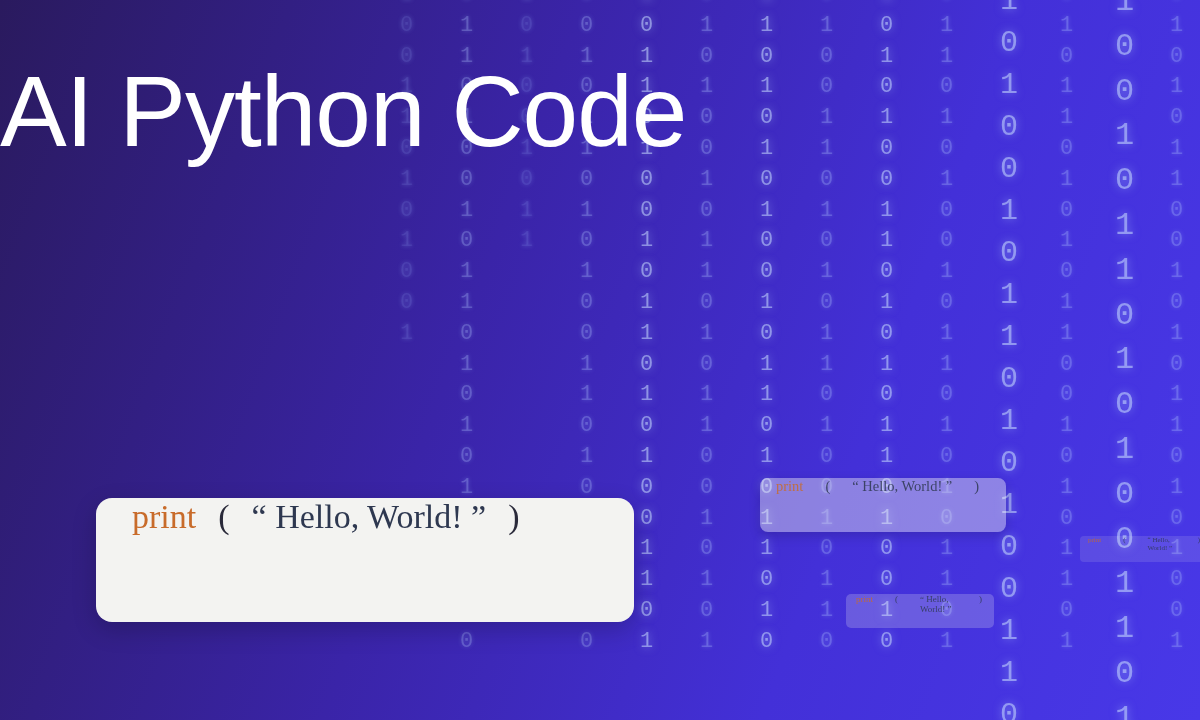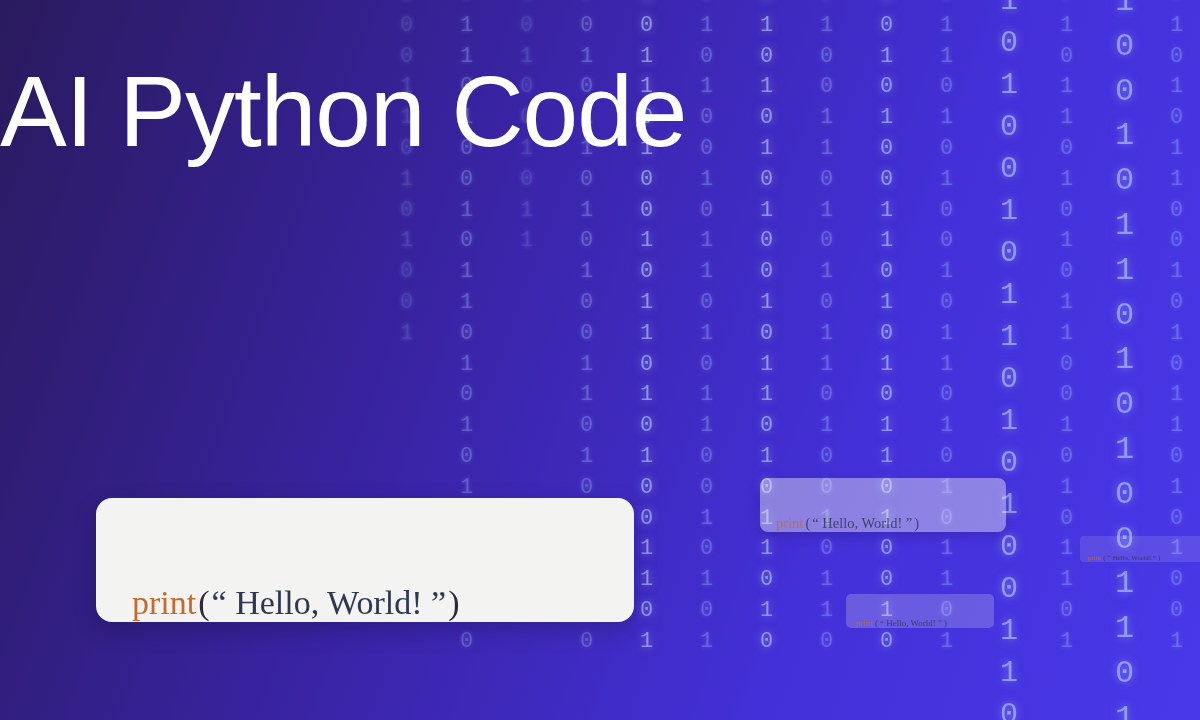--- a/index.html
+++ b/index.html
@@ -40,24 +40,25 @@
     font-weight: 400;
     line-height: 1.22;
     letter-spacing: -1px;
     z-index: 10;
   }
   .code-card {
     position: absolute;
     background: #f3f3f1;
     border-radius: 16px;
     display: flex;
-    align-items: flex-end;
+    align-items: flex-start;
     font-family: Georgia, "Times New Roman", serif;
     box-shadow: 0 8px 24px rgba(0,0,0,0.2);
     z-index: 8;
+    gap: 20px;
   }
   .code-card.primary {
     left: 96px;
     top: 498px;
     width: 538px;
     height: 124px;
     padding: 0 36px;
     font-size: 34px;
   }
   .code-card.secondary {

